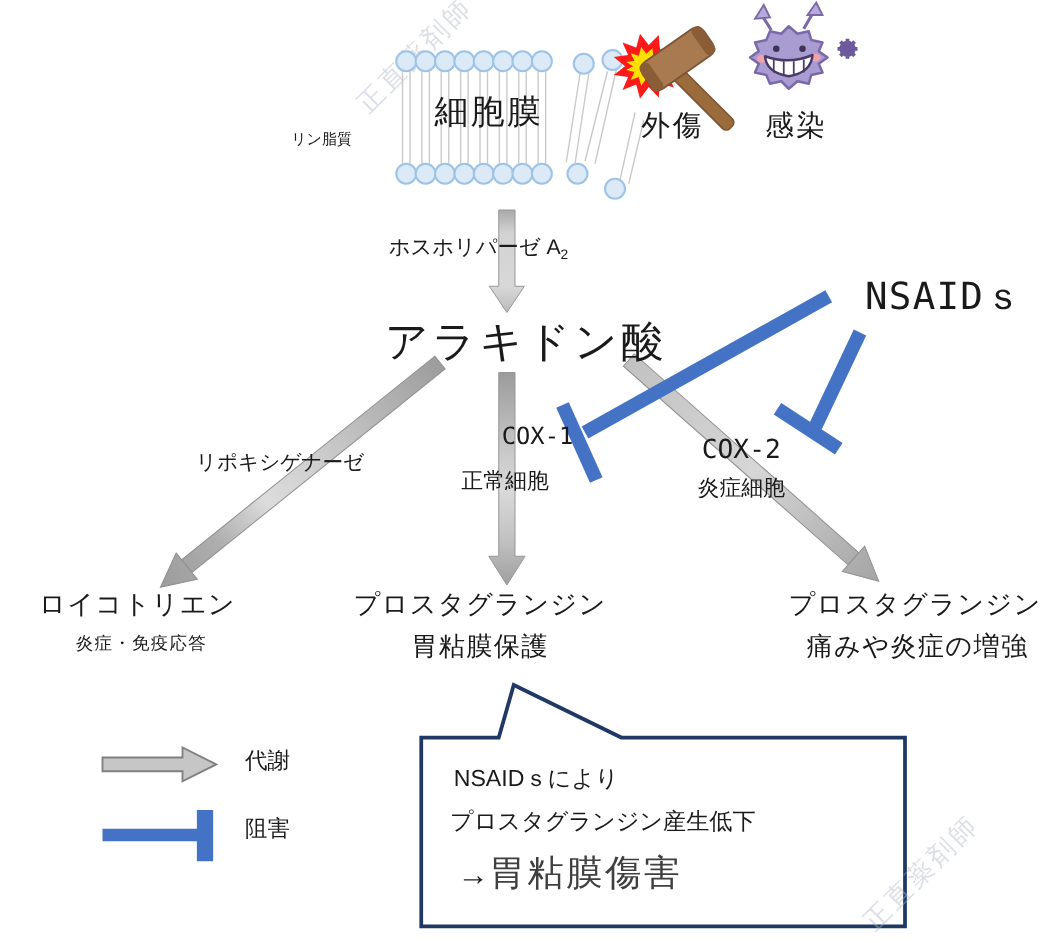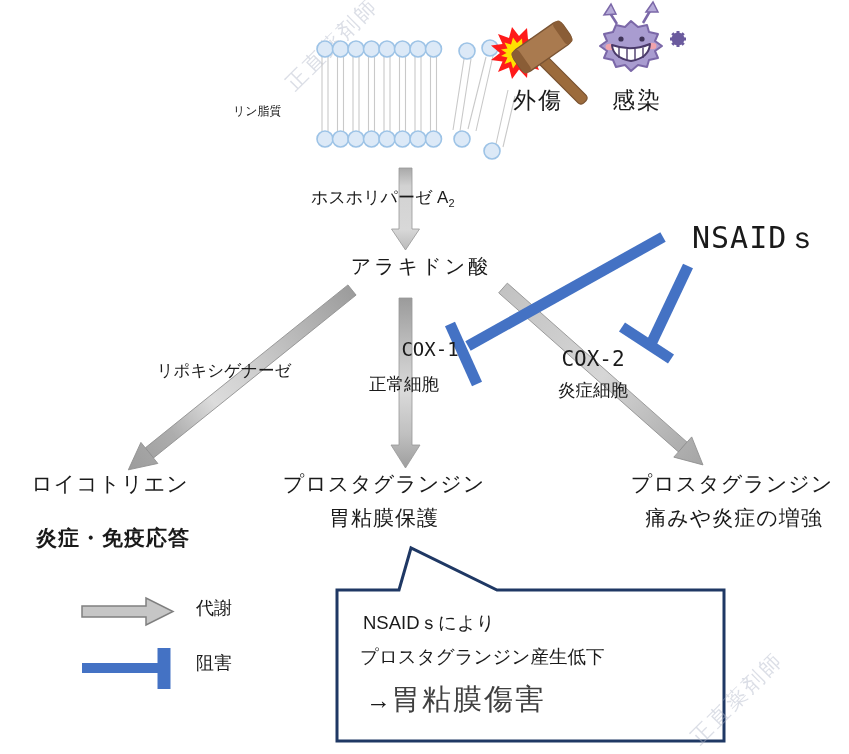--- a/index.html
+++ b/index.html
@@ -11,29 +11,29 @@
   .wm{position:absolute;color:rgba(175,182,200,0.45);font-size:21px;letter-spacing:3px;
       transform:translate(-50%,-50%) rotate(-45deg);white-space:nowrap;}
   svg{position:absolute;left:0;top:0;}
   .sub{font-size:11px;vertical-align:-4px;}
   
   .t-phospholipid{left:233px;top:105px;font-size:12px;}
   .t-membrane{left:391px;top:74px;font-size:27px;letter-spacing:2px;}
   .t-trauma{left:538px;top:87px;font-size:23px;letter-spacing:2px;}
   .t-infection{left:637px;top:87px;font-size:23px;letter-spacing:2px;}
   .t-phospholipase{left:311px;top:188px;font-size:17px;}
-  .t-arachidonic{left:421px;top:255px;font-size:20px;letter-spacing:3px;}
+  .t-arachidonic{left:421px;top:255px;font-size:34px;letter-spacing:3px;}
   .t-nsaids{left:692px;top:221px;font-size:30px;letter-spacing:1px;}
   .t-lipoxygenase{left:224px;top:361px;font-size:16.5px;}
   .t-cox1{left:404px;top:339px;font-size:19px;margin-left:26px;}
   .t-cox1cell{left:404px;top:374px;font-size:17.5px;}
   .t-cox2{left:593px;top:347px;font-size:21px;}
   .t-cox2cell{left:593px;top:380px;font-size:17.5px;}
   .t-outL1{left:110px;top:472px;font-size:21px;letter-spacing:1px;}
-  .t-outL2{left:113px;top:526px;font-size:21px;letter-spacing:1px;font-weight:bold;}
+  .t-outL2{left:113px;top:506px;font-size:14px;letter-spacing:1px;}
   .t-outC1{left:384px;top:472px;font-size:21px;letter-spacing:1px;}
   .t-outC2{left:384px;top:506px;font-size:21px;letter-spacing:1px;}
   .t-outR1{left:732px;top:472px;font-size:21px;letter-spacing:1px;}
   .t-outR2{left:734px;top:506px;font-size:21px;letter-spacing:1px;}
   .t-legmet{left:196px;top:598px;font-size:18px;}
   .t-leginh{left:196px;top:653px;font-size:18px;}
   .t-co1{left:363px;top:612px;font-size:18.5px;}
   .t-co2{left:360px;top:646px;font-size:18.5px;text-align:right;}
   .t-co3{left:366px;top:683px;font-size:25px;}
   .t-co3 .hl{color:#404040;font-size:29px;letter-spacing:2px;}
@@ -170,20 +170,21 @@
     <polygon points="82,606 146,606 146,598 173,611.5 146,625 146,617 82,617" fill="#C6C6C6" stroke="#808080" stroke-width="1.5"></polygon>
     <g stroke="#4472C4">
       <line x1="82" y1="668" x2="158" y2="668" stroke-width="10"></line>
       <line x1="164" y1="648" x2="164" y2="689" stroke-width="13"></line>
     </g>
 
     <path d="M337,590 L399,590 L411,548 L497,590 L724,590 L724,741 L337,741 Z" fill="#FFFFFF" stroke="#1F3864" stroke-width="3" stroke-linejoin="miter"></path>
   </svg>
 
   <div class="lbl t-phospholipid">リン脂質</div>
+  <div class="lbl ctr t-membrane">細胞膜</div>
   <div class="lbl ctr t-trauma">外傷</div>
   <div class="lbl ctr t-infection">感染</div>
 
   <div class="lbl t-phospholipase"><span>ホスホリパーゼ A</span><span class="sub">2</span></div>
 
   <div class="lbl ctr t-arachidonic">アラキドン酸</div>
   <div class="lbl mono t-nsaids">NSAIDｓ</div>
   <div class="lbl ctr t-lipoxygenase">リポキシゲナーゼ</div>
 
   <div class="lbl ctr mono t-cox1">COX-1</div>

